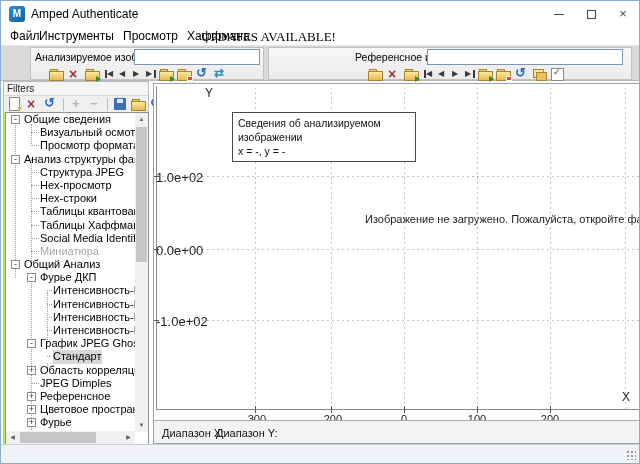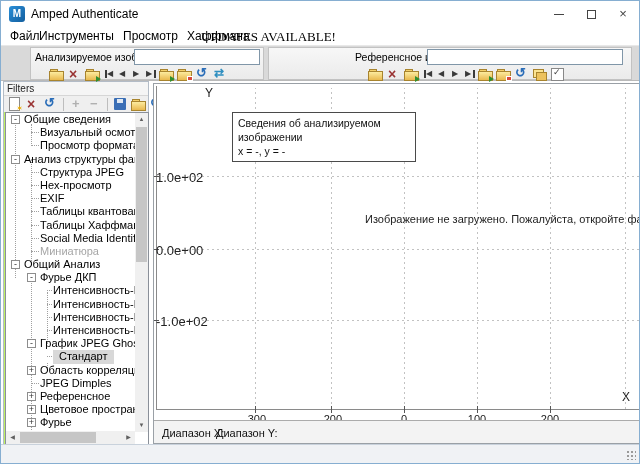--- a/index.html
+++ b/index.html
@@ -66,21 +66,21 @@
   .filters-title { height:14px; background:#f5f5f5; border-bottom:1px solid #d6d6d6; font-size:10px; color:#222; padding:1px 0 0 3px; }
   .filters-tools { height:16px; display:flex; align-items:center; gap:3px; padding-left:3px; background:#efefef; }
   .tree-wrap { position:absolute; left:1px; top:30px; width:144px; height:333px; background:#fff; border:1px solid #8a9099; overflow:hidden; }
   .tree { position:absolute; left:0; top:0; width:129px; height:319px; overflow:hidden; font-size:11px; color:#000; }
   .trow { position:relative; height:13.2px; line-height:13.2px; white-space:nowrap; }
   .tbox { position:absolute; top:2px; width:9px; height:9px; background:#fff; border:1px solid #8d8d8d; font-size:9px; line-height:7px; text-align:center; color:#333; }
   .lvl0 .tbox { left:5px; } .lvl1 .tbox { left:21px; }
   .tlabel { position:absolute; top:0; }
   .lvl0 .tlabel { left:18px; } .lvl1 .tlabel { left:34px; } .lvl2 .tlabel { left:47px; }
   .trow.disabled .tlabel { color:#a6a6a6; }
-  .trow.selected .tlabel { background:#d8d8d8; padding:0 6px; }
+  .trow.selected .tlabel { background:#d8d8d8; padding:0 0; }
   .conn { position:absolute; top:6px; border-top:1px dotted #a0a0a0; }
   .lvl1 .conn { left:25px; width:8px; } .lvl2 .conn { left:41px; width:5px; }
   .guide { position:absolute; width:0; border-left:1px dotted #a0a0a0; }
   
   .vscroll { position:absolute; right:0; top:0; width:13px; height:319px; background:#f0f0f0; }
   .hscroll { position:absolute; left:0; bottom:0; width:129px; height:13px; background:#f0f0f0; }
   .sb-btn { position:absolute; width:13px; height:13px; font-size:6px; color:#606060; text-align:center; line-height:13px; }
   .vthumb { position:absolute; left:1px; top:14px; width:11px; height:135px; background:#c6c6c6; }
   .hthumb { position:absolute; top:1px; left:14px; width:76px; height:11px; background:#c6c6c6; }
 
@@ -227,21 +227,21 @@
         <div class="trow lvl1">
             <span class="conn"></span>
             <span class="tlabel">Структура JPEG</span>
           </div>
         <div class="trow lvl1">
             <span class="conn"></span>
             <span class="tlabel">Hex-просмотр</span>
           </div>
         <div class="trow lvl1">
             <span class="conn"></span>
-            <span class="tlabel">EXIF</span>
+            <span class="tlabel">Hex-строки</span>
           </div>
         <div class="trow lvl1">
             <span class="conn"></span>
             <span class="tlabel">Таблицы квантования JPEG</span>
           </div>
         <div class="trow lvl1">
             <span class="conn"></span>
             <span class="tlabel">Таблицы Хаффмана JPEG</span>
           </div>
         <div class="trow lvl1">

